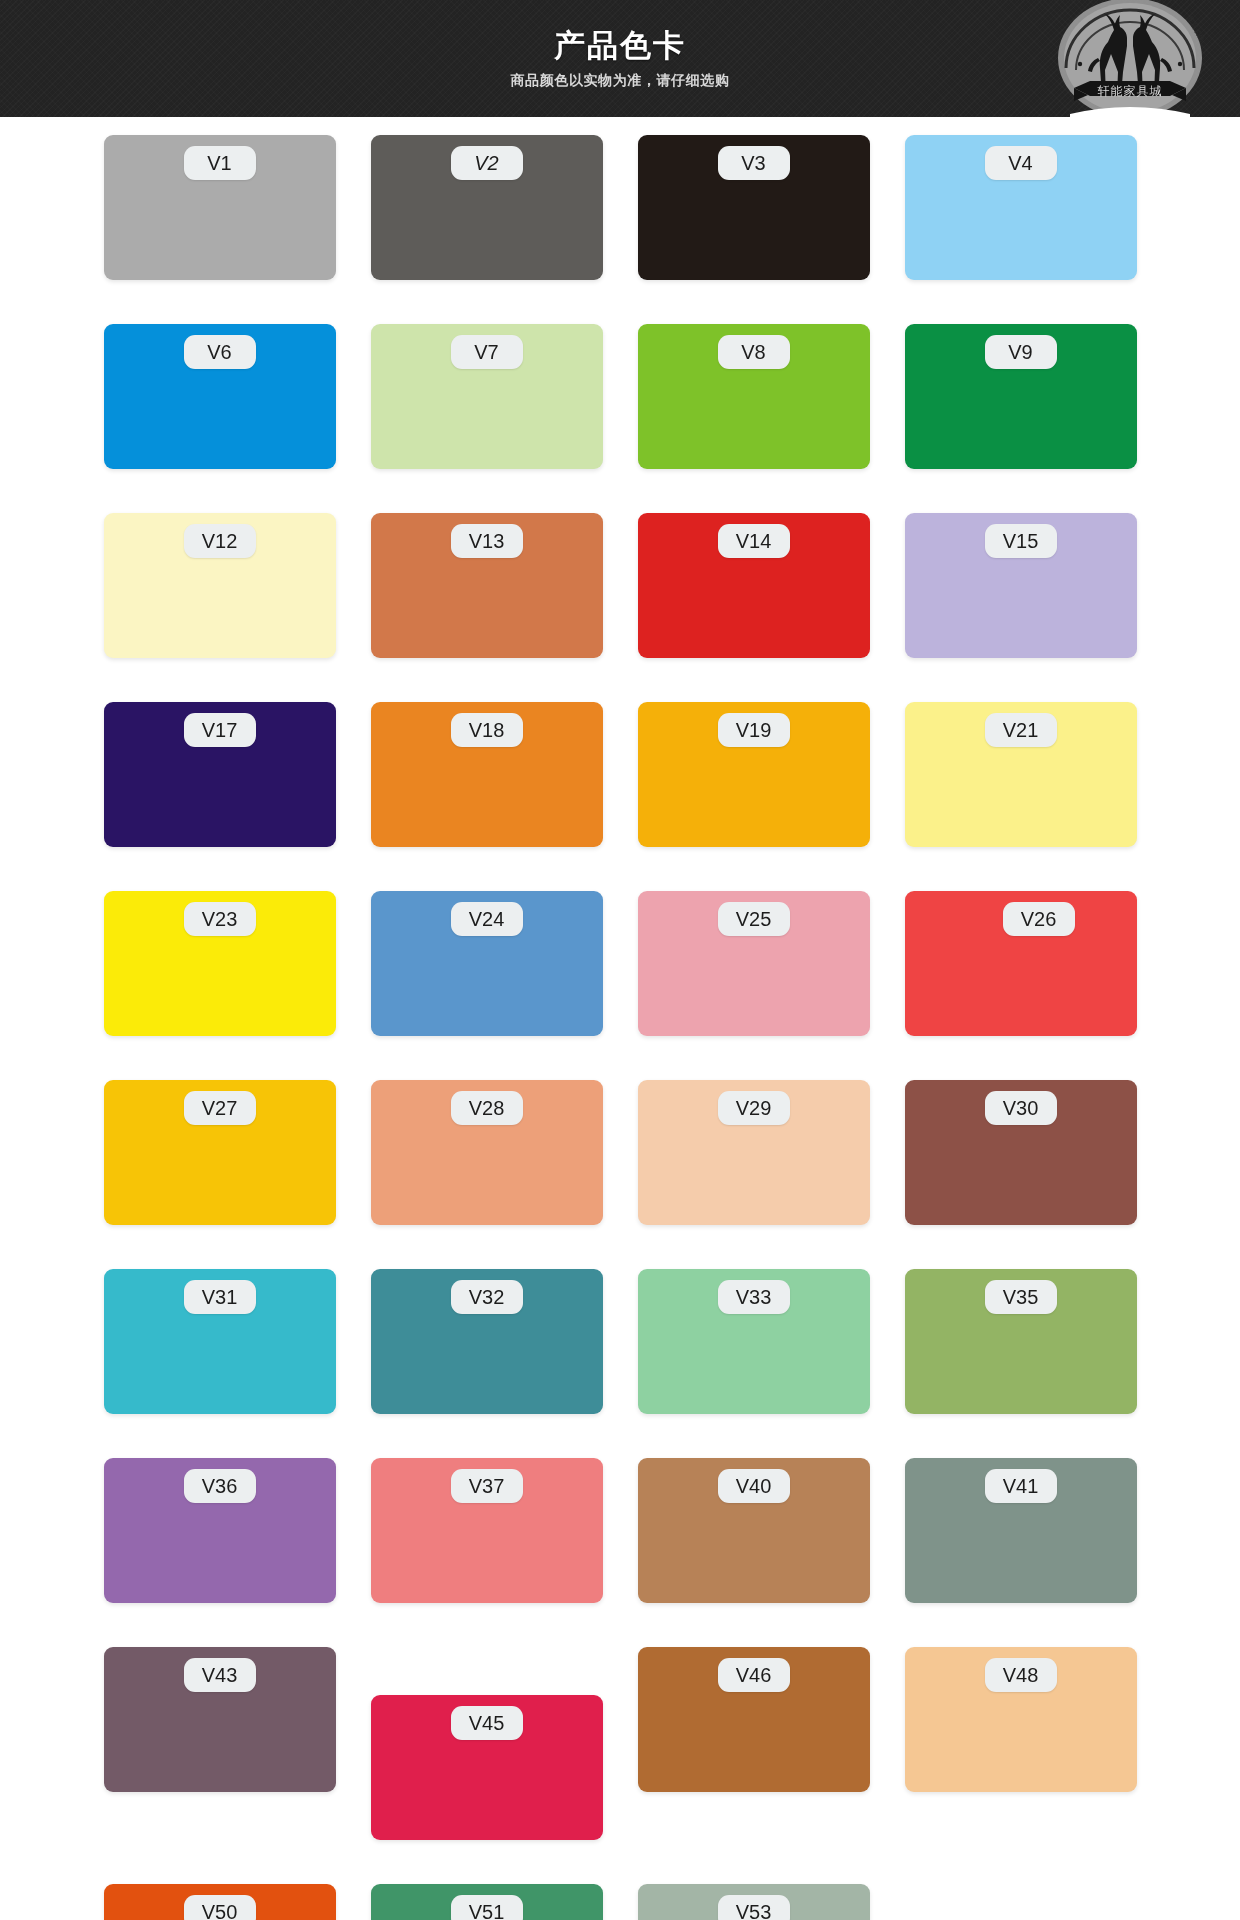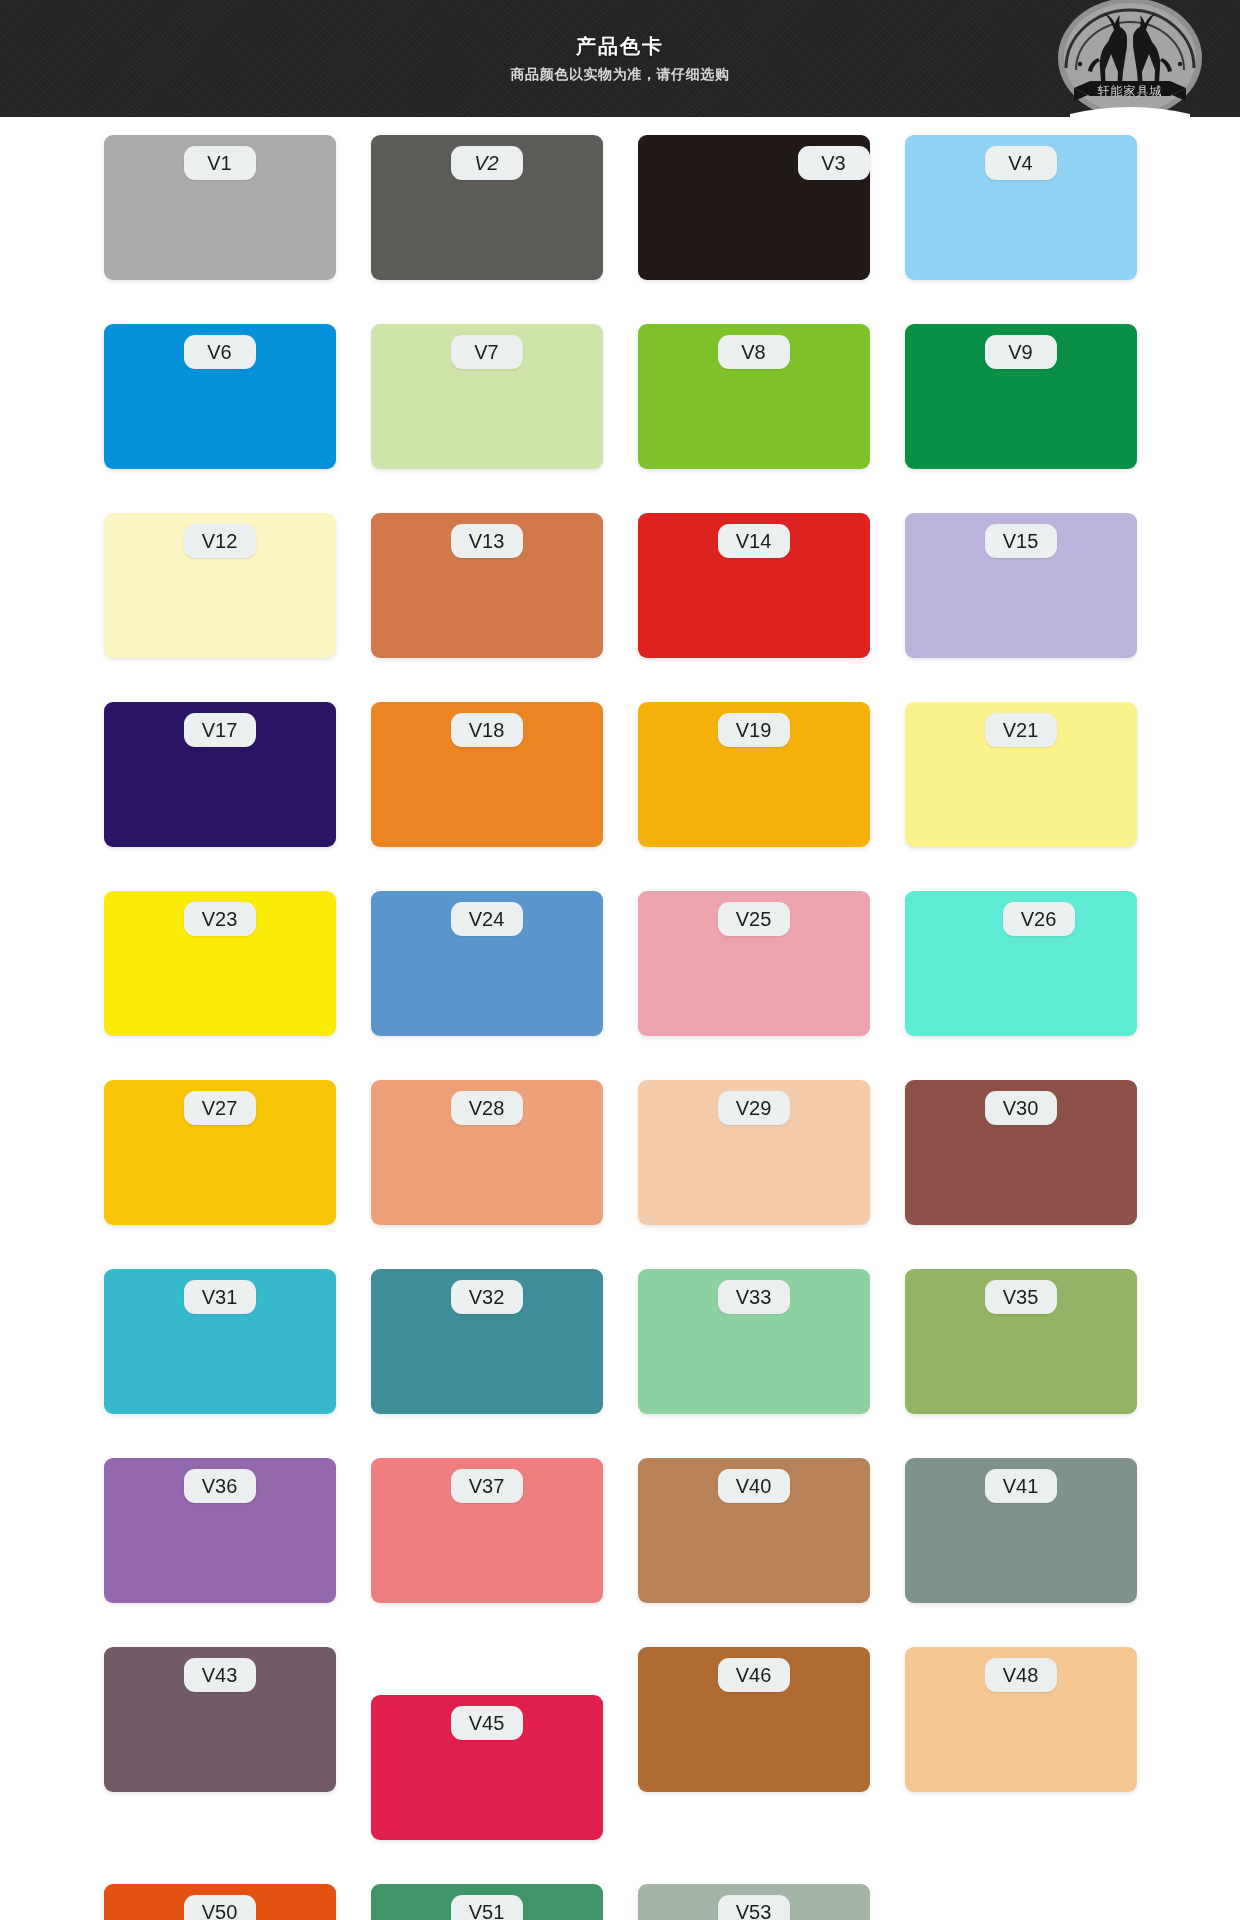--- a/index.html
+++ b/index.html
@@ -31,21 +31,21 @@
       #232323;
     display: flex;
     flex-direction: column;
     align-items: center;
     justify-content: center;
     overflow: hidden;
   }
 
   .header-title {
     color: #ffffff;
-    font-size: 20px;
+    font-size: 31px;
     font-weight: bold;
     letter-spacing: 2px;
     line-height: 1.25;
     text-shadow: 0 1px 2px rgba(0,0,0,0.6);
   }
 
   .header-subtitle {
     margin-top: 7px;
     color: #d8d8d8;
     font-size: 14px;
@@ -144,21 +144,21 @@
   </div>
 </div>
 
 <div class="grid" id="swatch-grid">
     <div class="swatch" style="background: rgb(171, 171, 171);">
       <div class="swatch-label">V1</div>
     </div>
     <div class="swatch" style="background: rgb(94, 92, 89); font-style: italic;">
       <div class="swatch-label">V2</div>
     </div>
-    <div class="swatch" style="background: rgb(34, 26, 22); justify-content: flex-end;">
+    <div class="swatch" style="background: rgb(34, 26, 22);">
       <div class="swatch-label">V3</div>
     </div>
     <div class="swatch" style="background: rgb(143, 210, 244);">
       <div class="swatch-label">V4</div>
     </div>
     <div class="swatch" style="background: rgb(5, 144, 218);">
       <div class="swatch-label">V6</div>
     </div>
     <div class="swatch" style="background: rgb(206, 228, 171);">
       <div class="swatch-label">V7</div>
@@ -195,21 +195,21 @@
     </div>
     <div class="swatch" style="background: rgb(251, 235, 8);">
       <div class="swatch-label">V23</div>
     </div>
     <div class="swatch" style="background: rgb(90, 150, 204);">
       <div class="swatch-label">V24</div>
     </div>
     <div class="swatch" style="background: rgb(237, 163, 174);">
       <div class="swatch-label">V25</div>
     </div>
-    <div class="swatch" style="background: #5eead4; padding-left: 36px;">
+    <div class="swatch" style="background: #ef4444; padding-left: 36px;">
       <div class="swatch-label">V26</div>
     </div>
     <div class="swatch" style="background: rgb(247, 196, 6);">
       <div class="swatch-label">V27</div>
     </div>
     <div class="swatch" style="background: rgb(237, 160, 121);">
       <div class="swatch-label">V28</div>
     </div>
     <div class="swatch" style="background: rgb(245, 204, 171);">
       <div class="swatch-label">V29</div>

